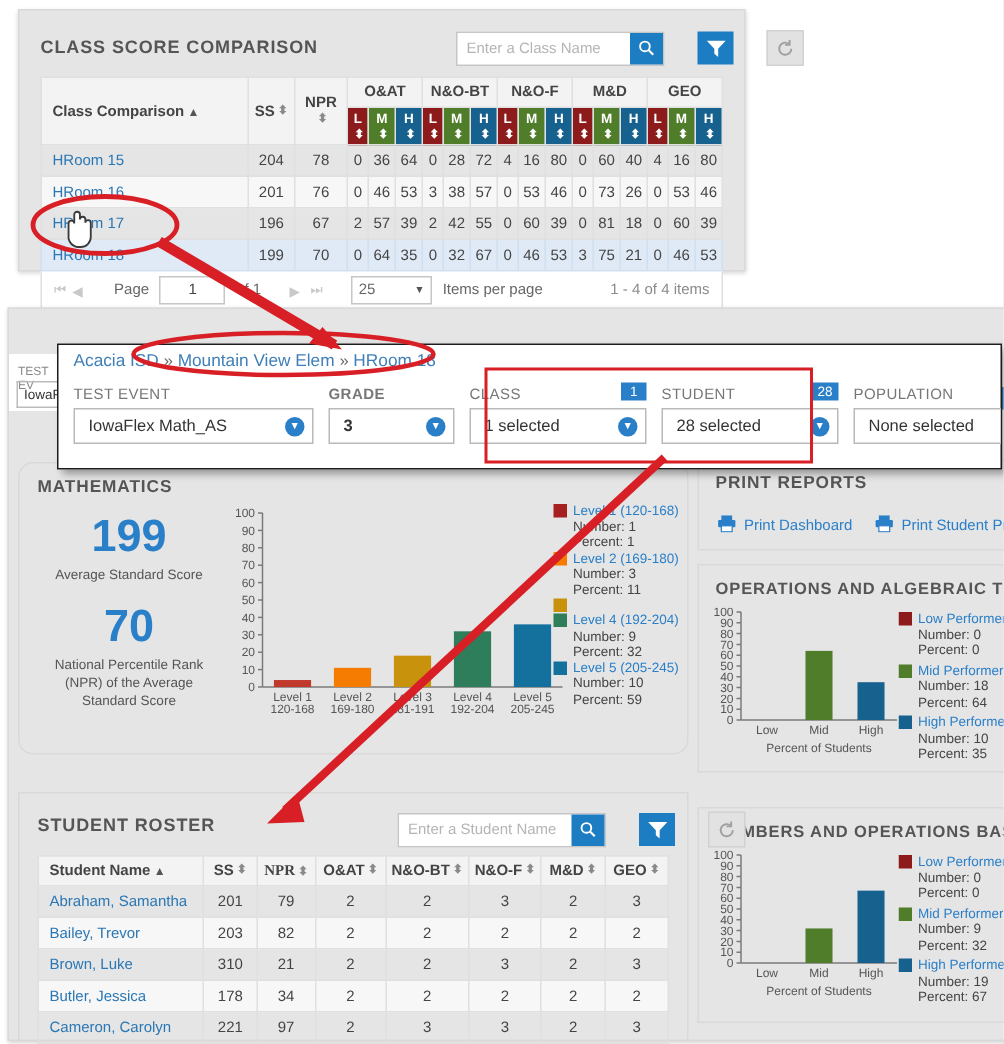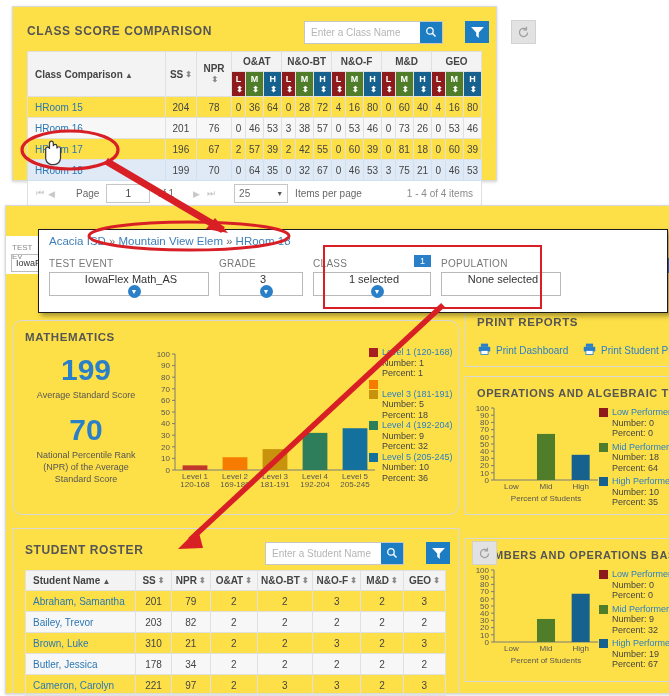--- a/index.html
+++ b/index.html
@@ -10,21 +10,21 @@
     font-size:11px;
     color:#333;
     overflow:hidden;
     position:relative;
   }
   .stage{position:absolute;left:0;top:0;width:669px;height:696px;}
 
   
   .panel{
     position:absolute;
-    background:#fde047;
+    background:#e5e5e5;
     border:1px solid #d9d9d9;
     box-shadow:0 1px 3px rgba(0,0,0,.18);
   }
   .panel-title{
     font-size:11.5px;font-weight:bold;color:#555;letter-spacing:.6px;
     text-transform:uppercase;
   }
 
   
   .toolbar{display:flex;align-items:center;gap:22px;justify-content:center;}
@@ -92,21 +92,21 @@
   }
   .bcrumb{position:absolute;left:10px;top:5px;font-size:11.5px;color:#3e7fb8;}
   .bcrumb .sep{color:#666;font-size:11px;}
   .bcrumb .cur{color:#3e7fb8;}
   .filters{position:absolute;left:10px;top:28px;display:flex;gap:10px;}
   .fgroup{position:relative;}
   .flabel{font-size:10px;color:#777;letter-spacing:.3px;margin-bottom:3px;}
   .fselect{
     height:22px;border:1px solid #b9b9b9;background:#fff;display:flex;
     align-items:center;justify-content:space-between;padding:0 5px 0 9px;
-    font-size:11px;color:#333;flex-direction:column;
+    font-size:11px;color:#333;
   }
   .caret{
     width:13px;height:13px;border-radius:50%;background:#2a7fc9;color:#fff;
     display:flex;align-items:center;justify-content:center;font-size:7px;
     flex:none;margin-left:6px;
   }
   .cbadge{
     position:absolute;right:0;top:-3px;background:#2a7fc9;color:#fff;
     font-size:9px;padding:1px 4px;min-width:9px;text-align:center;
   }
@@ -302,21 +302,21 @@
   </div>
 
   <div class="ghost" style="left:6px;top:236px;width:34px;height:38px;border:0;background:#fff;">
     <div style="font-size:8px;color:#888;position:absolute;left:6px;top:7px;">TEST EV</div>
     <div style="position:absolute;left:5px;top:18px;width:33px;height:16px;border:1px solid #bbb;border-right:0;
                 font-size:9px;color:#333;padding-left:4px;line-height:16px;">IowaF</div>
   </div>
   <div style="position:absolute;left:648px;top:258px;width:21px;height:15px;background:#2a7fc9;color:#fff;
               font-size:8px;line-height:15px;padding-left:2px;">st P</div>
 
-  <div class="panel" style="left:12px;top:320px;width:445px;height:193px;box-shadow:none;border-radius:10px;">
+  <div class="panel" style="left:12px;top:308px;width:445px;height:193px;box-shadow:none;border-radius:10px;">
     <div class="panel-title" style="position:absolute;left:12px;top:10px;">MATHEMATICS</div>
 
     <div style="position:absolute;left:12px;top:34px;width:122px;">
       <div class="kpi-num">199</div>
       <div class="kpi-cap">Average Standard Score</div>
       <div class="kpi-num" style="margin-top:14px;">70</div>
       <div class="kpi-cap" style="padding:0 6px;">National Percentile Rank (NPR) of the Average Standard Score</div>
     </div>
 
     <div style="position:absolute;left:138px;top:10px;width:300px;height:170px;">
@@ -368,49 +368,49 @@
               <div>
                 <div class="legend-t">Level 1 (120-168)</div>
                 <div class="legend-s">Number: 1</div>
                 <div class="legend-s">Percent: 1</div>
               </div>
             </div>
           </div>
           <div class="legend-item" style="margin-bottom: 0px; white-space: nowrap;">
             <div style="display:flex;align-items:flex-start;">
               <span class="sw" style="background:#f57c00;margin-top:1px;"></span>
+              <div>
+                <div class="legend-t">Level 2 (169-180)</div>
+                <div class="legend-s">Number: 3</div>
+                <div class="legend-s">Percent: 11</div>
+              </div>
             </div>
           </div>
           <div class="legend-item" style="margin-bottom: 0px; white-space: nowrap;">
             <div style="display:flex;align-items:flex-start;">
               <span class="sw" style="background:#c9920c;margin-top:1px;"></span>
-              <div>
-                <div class="legend-t">Level 3 (181-191)</div>
-                <div class="legend-s">Number: 5</div>
-                <div class="legend-s">Percent: 18</div>
-              </div>
             </div>
           </div>
           <div class="legend-item" style="margin-bottom: 0px; white-space: nowrap;">
             <div style="display:flex;align-items:flex-start;">
               <span class="sw" style="background:#2e7d5b;margin-top:1px;"></span>
               <div>
                 <div class="legend-t">Level 4 (192-204)</div>
                 <div class="legend-s">Number: 9</div>
                 <div class="legend-s">Percent: 32</div>
               </div>
             </div>
           </div>
           <div class="legend-item" style="margin-bottom: 0px; white-space: nowrap;">
             <div style="display:flex;align-items:flex-start;">
               <span class="sw" style="background:#14719e;margin-top:1px;"></span>
               <div>
                 <div class="legend-t">Level 5 (205-245)</div>
                 <div class="legend-s">Number: 10</div>
-                <div class="legend-s">Percent: 36</div>
+                <div class="legend-s">Percent: 59</div>
               </div>
             </div>
           </div>
         </div>
     </div>
   </div>
 
   <div class="panel" style="left:465px;top:306px;width:204px;height:59px;box-shadow:none;border-right:0;">
     <div class="panel-title" style="position:absolute;left:11px;top:9px;">PRINT REPORTS</div>
     <div class="printlink" style="position:absolute;left:12px;top:36px;">
@@ -596,21 +596,21 @@
           </svg>
       </div>
     </div>
 
     <div style="position:absolute;left:12px;top:41px;width:421px;">
       <table class="grid">
         <thead>
             <tr id="roster-head">
               <th class="lead" style="width: 136px;">Student Name<span class="asc"> ▲</span></th>
               <th style="width: 36px;">SS<span class="sortic">⬍</span></th>
-              <th style="width: 40px;">NPR<span class="sortic">⬍</span></th>
+              <th style="width: 40px; font-family: Liberation Serif, serif;">NPR<span class="sortic">⬍</span></th>
               <th style="width: 48px;">O&amp;AT<span class="sortic">⬍</span></th>
               <th style="width: 64px;">N&amp;O-BT<span class="sortic">⬍</span></th>
               <th style="width: 52px;">N&amp;O-F<span class="sortic">⬍</span></th>
               <th style="width: 44px;">M&amp;D<span class="sortic">⬍</span></th>
               <th style="width: 44px; margin-left: 32px;">GEO<span class="sortic">⬍</span></th>
             </tr>
           </thead>
         <tbody id="roster-body">
             <tr>
               <td class="name"><a href="#">Abraham, Samantha</a></td>
@@ -687,35 +687,43 @@
     </div>
 
     <div class="filters">
       <div class="fgroup" style="width:160px;">
         <div class="flabel">TEST EVENT</div>
         <div class="fselect">
           <span>IowaFlex Math_AS</span>
           <span class="caret">▼</span>
         </div>
       </div>
-      <div class="fgroup" style="width:84px;">
+      <div class="fgroup" style="width:84px;font-weight:bold;">
         <div class="flabel">GRADE</div>
         <div class="fselect">
           <span>3</span>
           <span class="caret">▼</span>
         </div>
       </div>
       <div class="fgroup" style="width:118px;">
         <div class="flabel">CLASS</div>
         <div class="cbadge">1</div>
         <div class="fselect">
           <span>1 selected</span>
           <span class="caret">▼</span>
         </div>
       </div>
+      <div class="fgroup" style="width:118px;">
+        <div class="flabel">STUDENT</div>
+        <div class="cbadge">28</div>
+        <div class="fselect">
+          <span>28 selected</span>
+          <span class="caret">▼</span>
+        </div>
+      </div>
       <div class="fgroup" style="width:110px;">
         <div class="flabel">POPULATION</div>
         <div class="fselect" style="width:104px;">
           <span>None selected</span>
         </div>
       </div>
     </div>
   </div>
 
   <svg class="anno" style="left:0;top:0;width:669px;height:696px;" viewBox="0 0 669 696">

